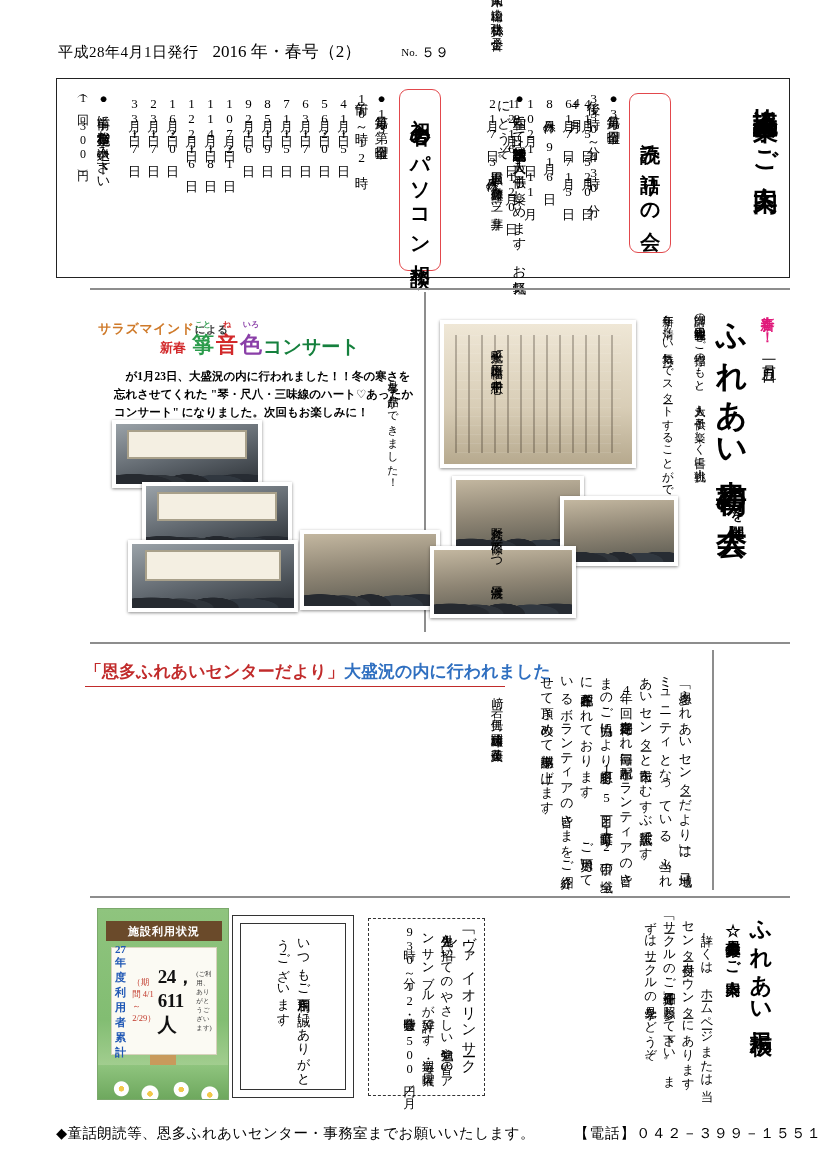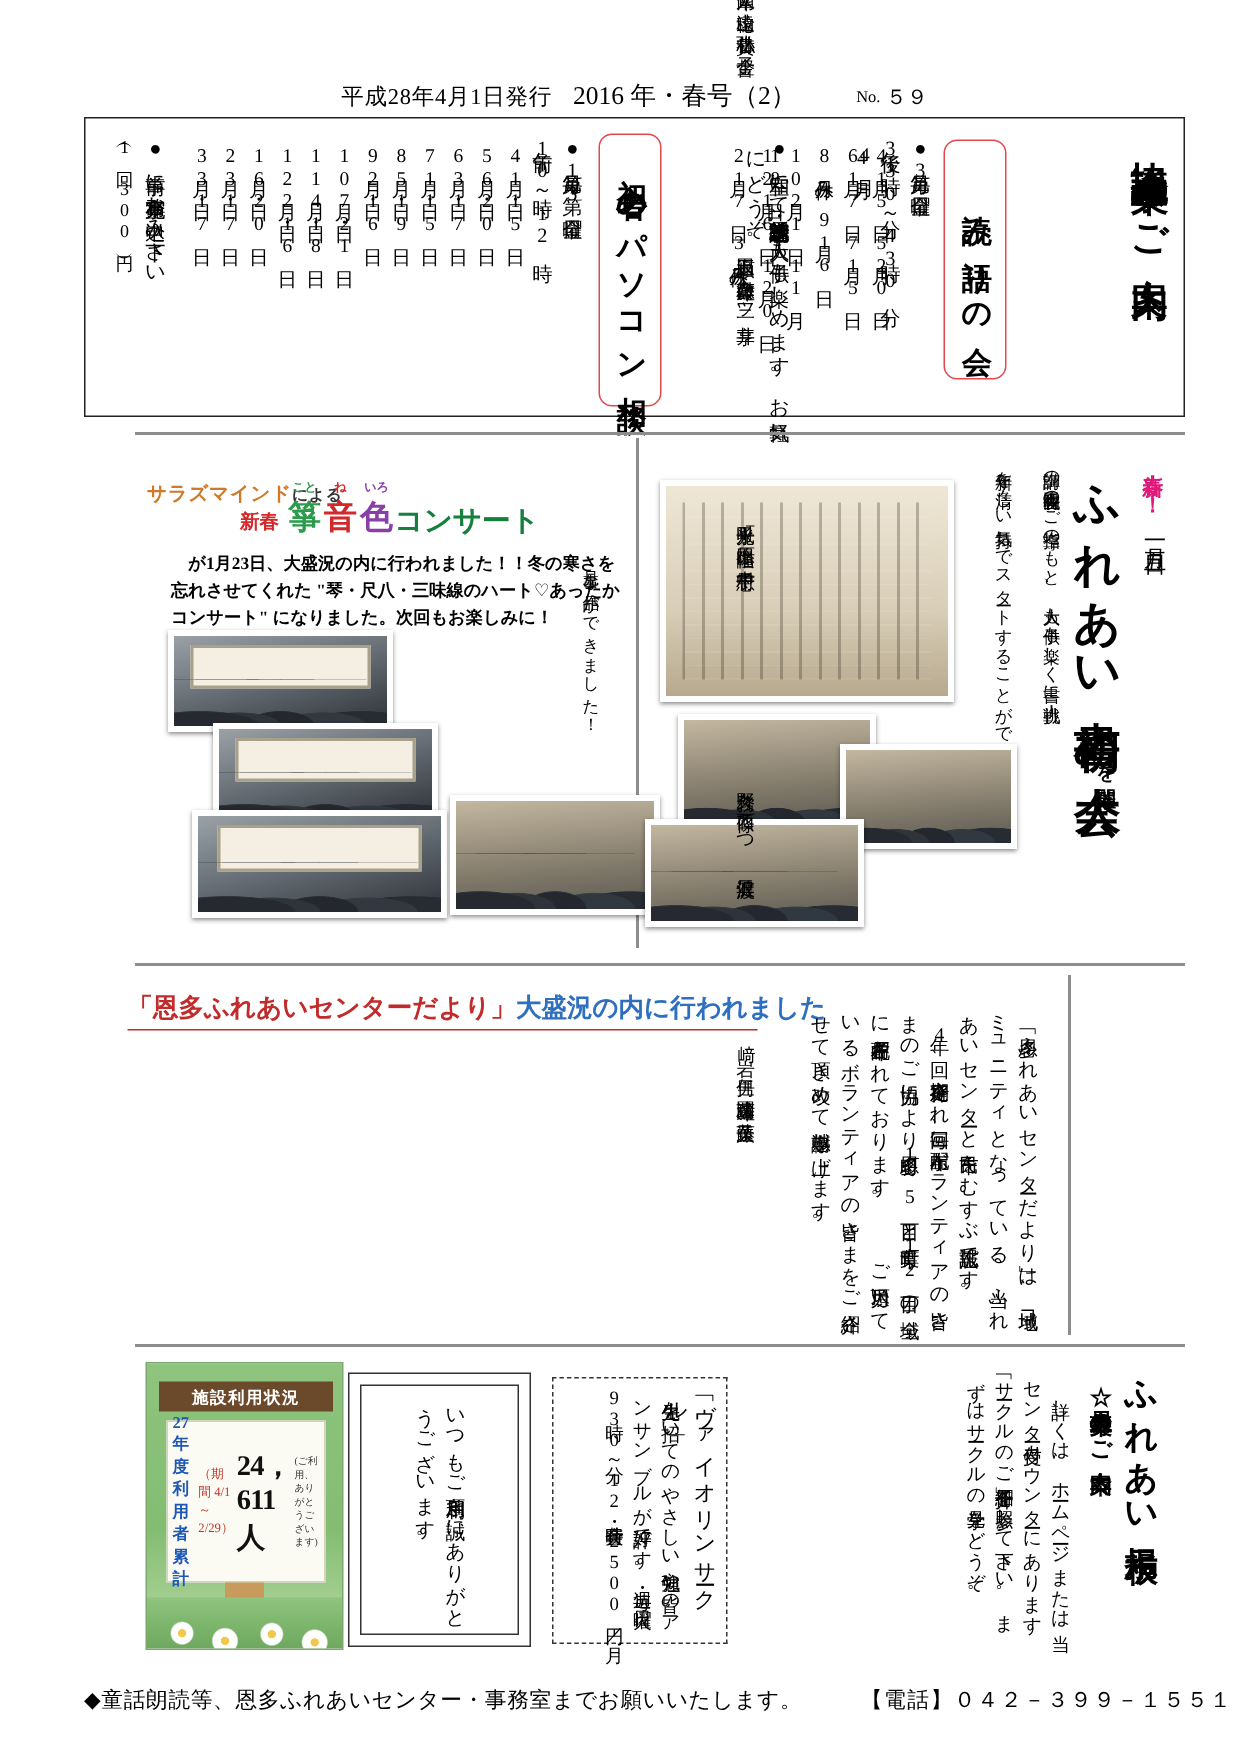--- a/index.html
+++ b/index.html
@@ -9,22 +9,22 @@
     background:#ffffff;
     font-family:"Liberation Serif", "DejaVu Serif", serif;
     color:#000;
     position:relative;
     overflow:hidden;
   }
   .page { position:absolute; inset:0; }
 
   
   .masthead {
-    position:absolute; left:58px; top:52px; width:730px; height:30px;
-    display:flex; align-items:baseline; white-space:nowrap;justify-content:center;
+    position:absolute; left:58px; top:40px; width:730px; height:30px;
+    display:flex; align-items:baseline; white-space:nowrap;
   }
   .mh-date   { font-size:15px; letter-spacing:.5px; }
   .mh-title  { font-size:17px; font-weight:bold; margin-left:34px; letter-spacing:1px; }
   .mh-issue  { font-size:17px; margin-left:14px; }
   .mh-no     { font-size:14px; margin-left:40px; }
   .mh-no .nosmall { font-size:11px; vertical-align:.12em; }
 
   
   .topbox {
     position:absolute; left:56px; top:78px; width:734px; height:200px;

